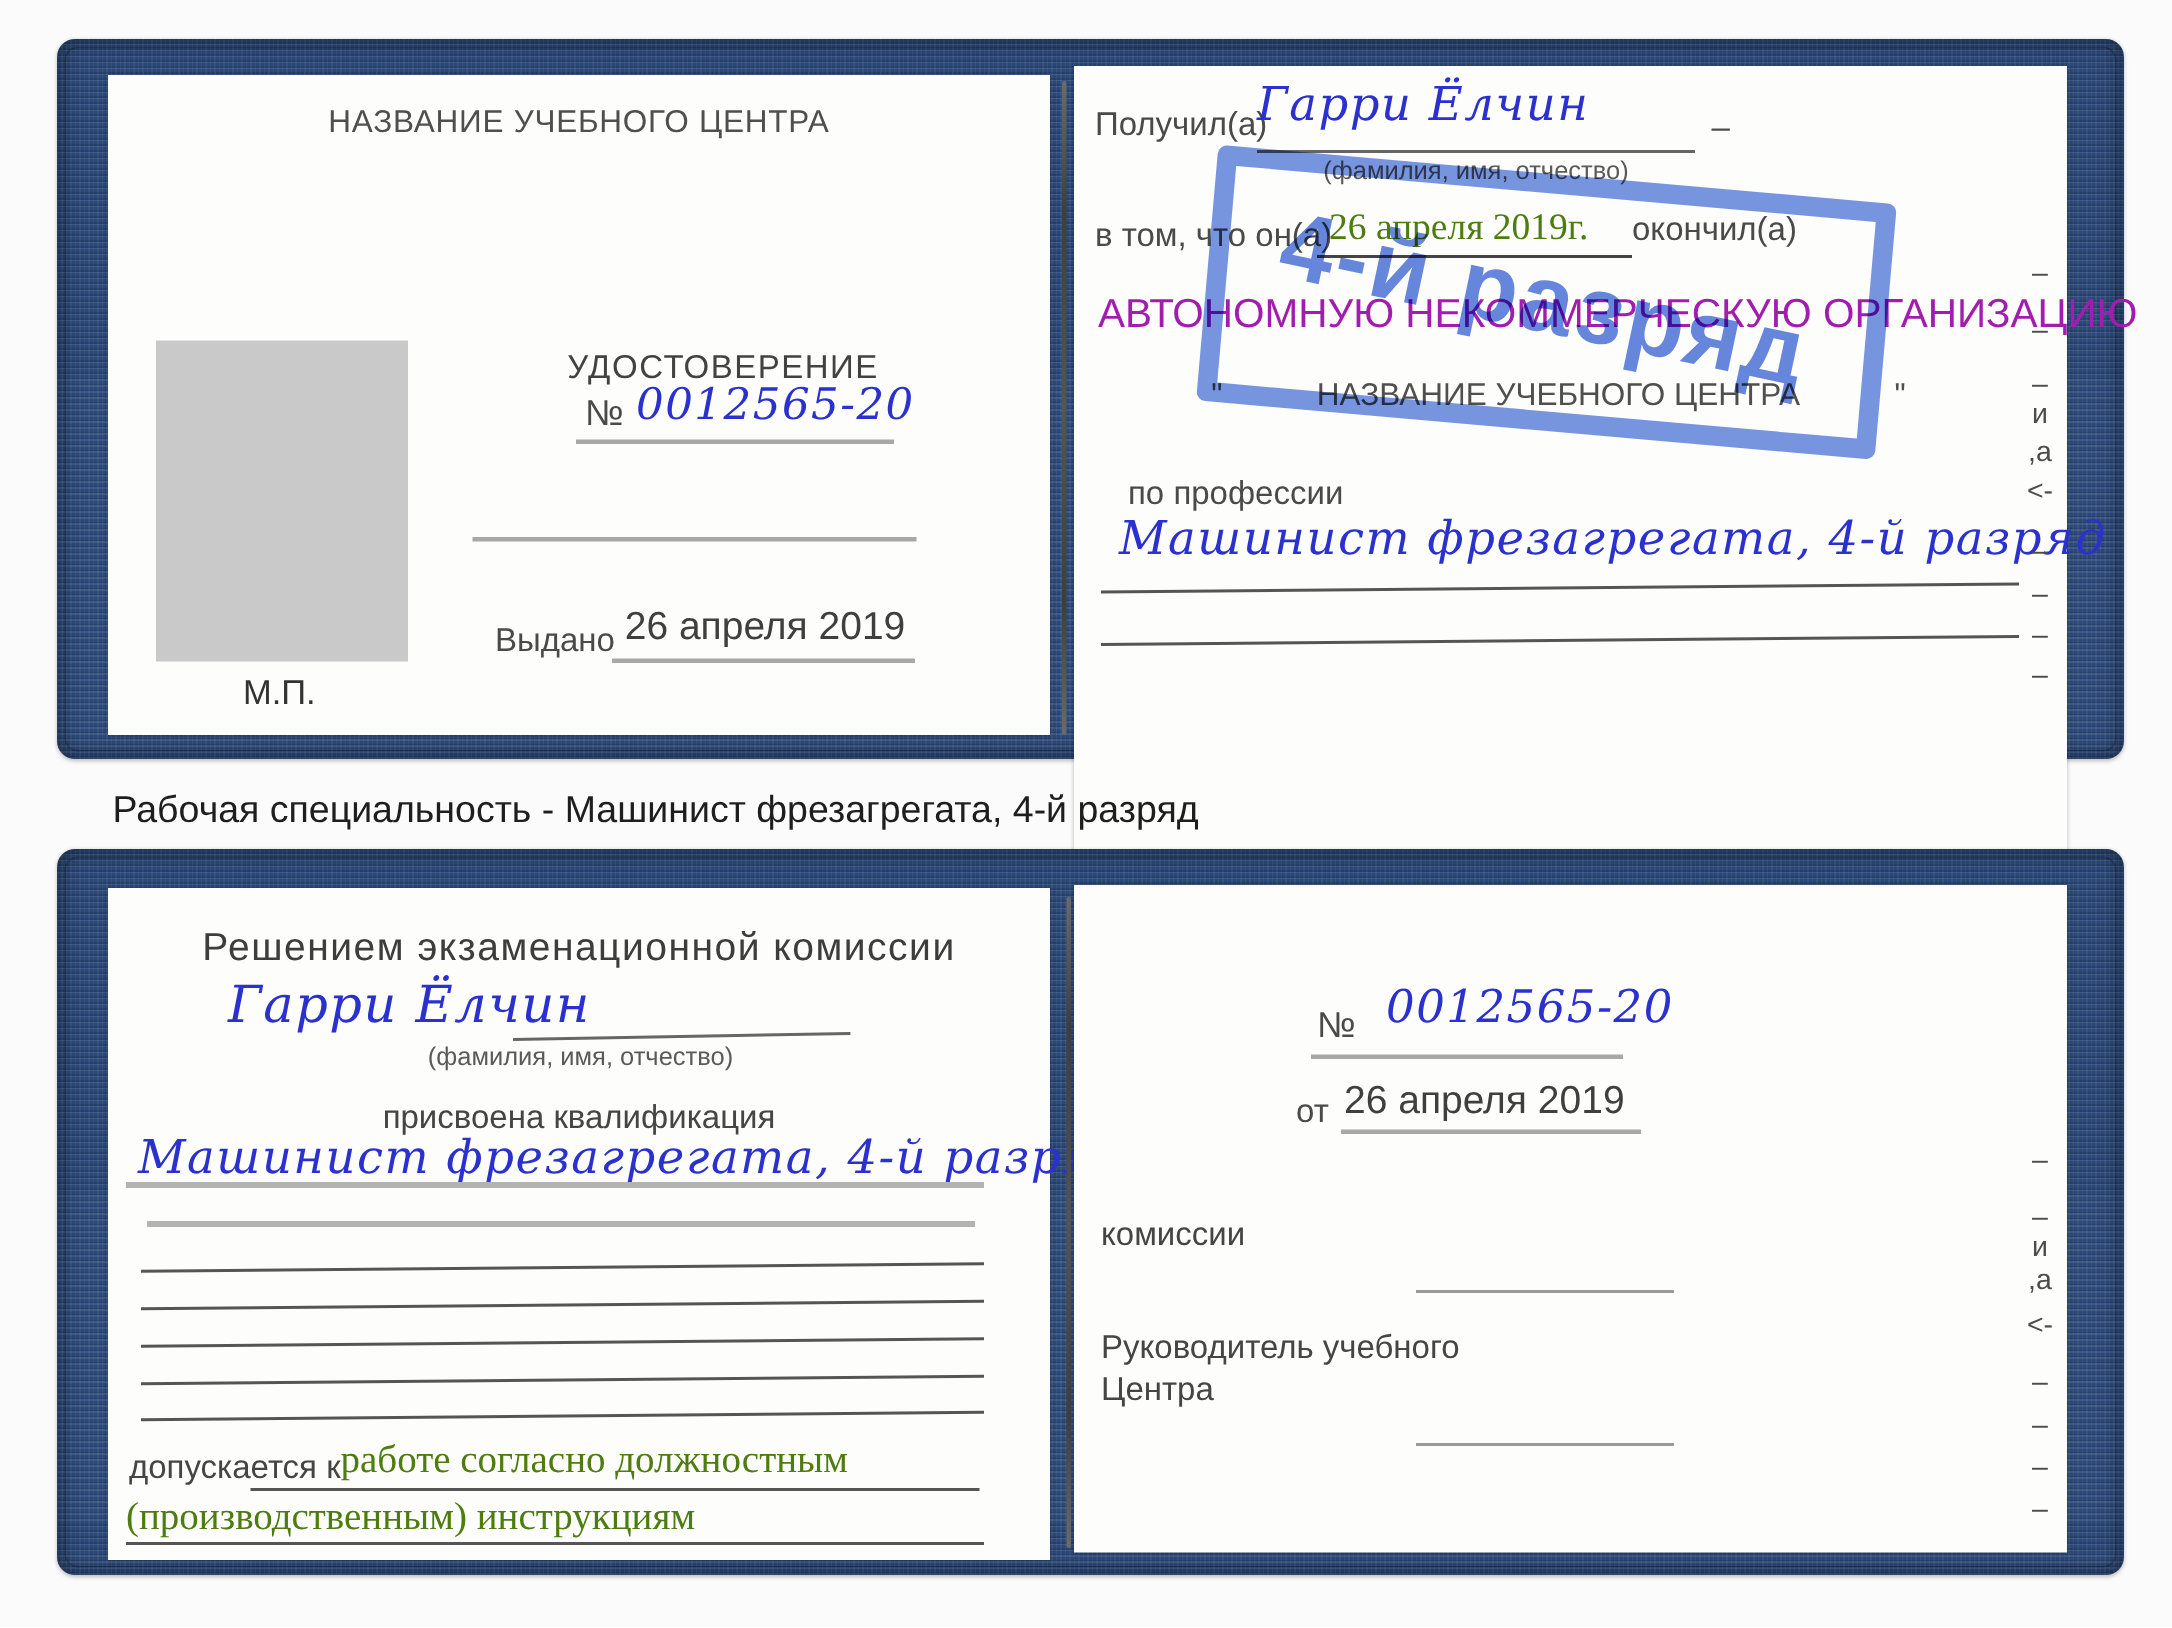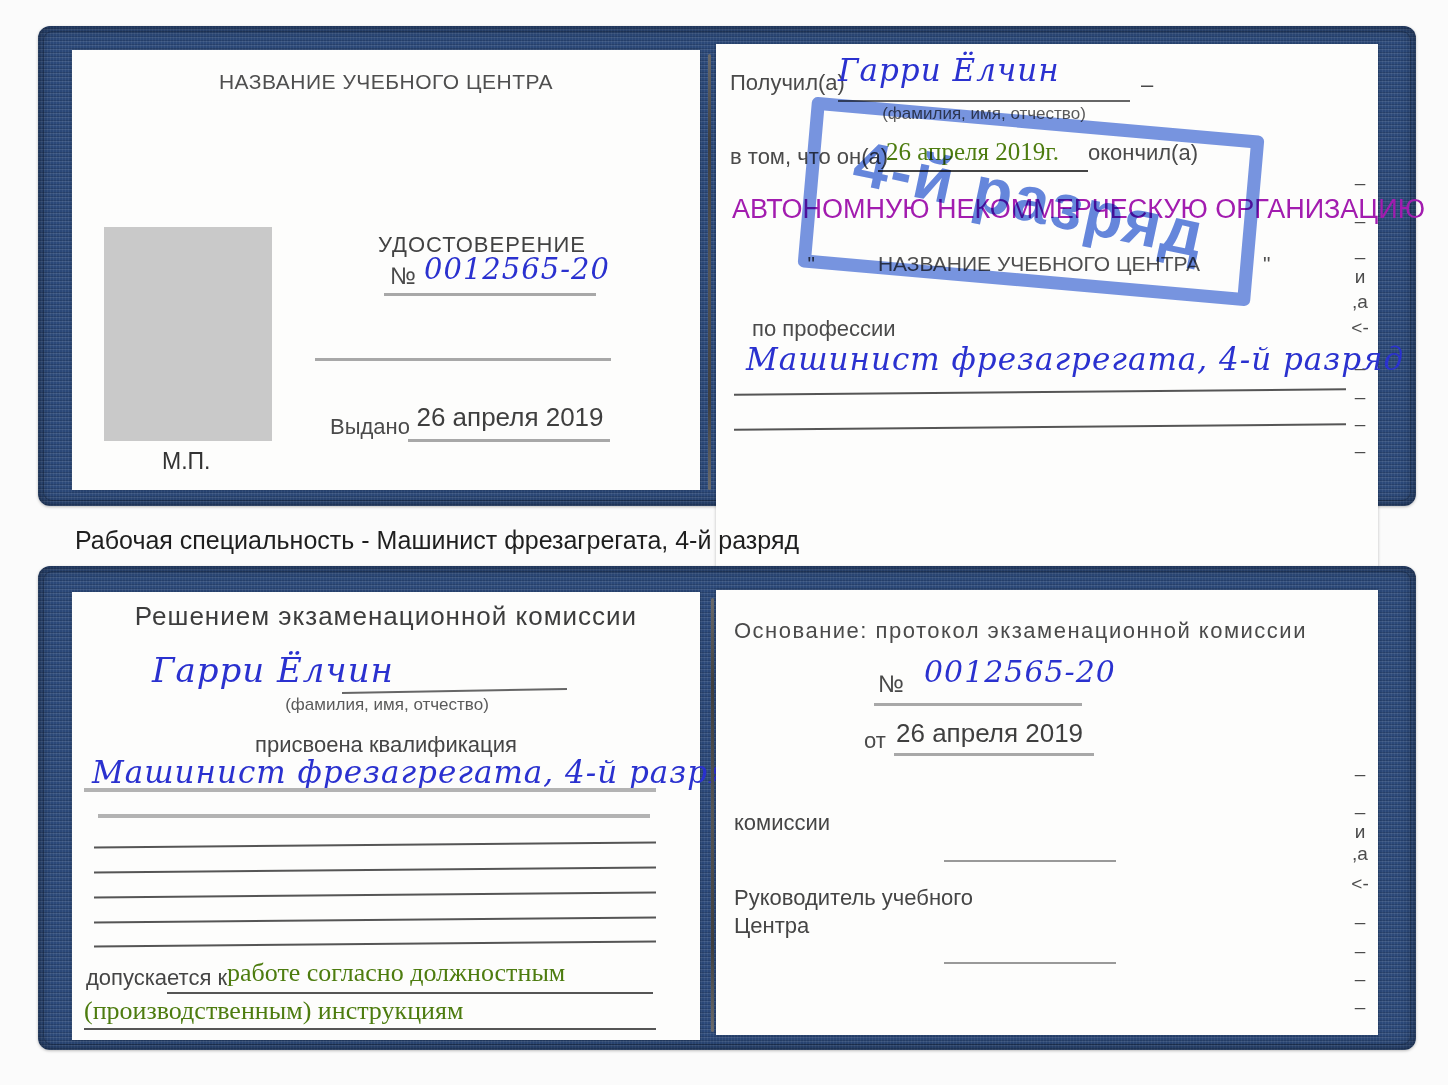--- a/index.html
+++ b/index.html
@@ -116,21 +116,21 @@
   <span class="edge-mark" style="top:357px;">–</span>
   <span class="edge-mark" style="top:386px;">–</span>
   <span class="edge-mark" style="top:413px;">–</span>
   <span class="edge-mark" style="top:440px;">–</span>
 
   <div class="caption" style="left:75px; top:526px;">Рабочая специальность - Машинист фрезагрегата, 4-й разряд</div>
 
   <div class="cover" style="left:38px; top:566px; width:1378px; height:484px;"></div>
 
   <div class="page" style="left:72px; top:592px; width:628px; height:448px;">
-    <div class="lbl center" style="left:0; top:9px; width:100%; font-size:26px; letter-spacing:1px; color:#3d3d3d;">Решением экзаменационной комиссии</div>
+    <div class="lbl center" style="left:0; top:24px; width:100%; font-size:26px; letter-spacing:1px; color:#3d3d3d;">Решением экзаменационной комиссии</div>
     <span class="script" style="left:80px; top:58px; font-size:34px;">Гарри Ёлчин</span>
     <div class="tline" style="left:270px; top:98px; width:225px; background:#666; transform:rotate(-1deg);"></div>
     <div class="small center" style="left:190px; top:103px; width:250px;">(фамилия, имя, отчество)</div>
     <div class="lbl center" style="left:0; top:140px; width:100%; color:#454545;">присвоена квалификация</div>
     <span class="script" style="left:20px; top:162px; font-size:31px;">Машинист фрезагрегата, 4-й разряд</span>
     <div class="thline" style="left:12px; top:196px; width:572px;"></div>
     <div class="thline" style="left:26px; top:222px; width:552px;"></div>
     <div class="tline" style="left:22px; top:252px; width:562px; transform:rotate(-0.5deg);"></div>
     <div class="tline" style="left:22px; top:277px; width:562px; transform:rotate(-0.5deg);"></div>
     <div class="tline" style="left:22px; top:302px; width:562px; transform:rotate(-0.5deg);"></div>
@@ -139,21 +139,20 @@
     <span class="lbl" style="left:14px; top:373px; color:#454545;">допускается к</span>
     <span class="tserif" style="left:155px; top:366px; font-size:26px;">работе согласно должностным</span>
     <div class="tline" style="left:95px; top:400px; width:486px;"></div>
     <span class="tserif" style="left:12px; top:404px; font-size:26px;">(производственным) инструкциям</span>
     <div class="tline" style="left:12px; top:436px; width:572px;"></div>
   </div>
 
   <div class="fold" style="left:711px; top:598px; height:434px;"></div>
 
   <div class="page" style="left:716px; top:590px; width:662px; height:445px;">
-    <div class="lbl" style="left:18px; top:28px; letter-spacing:1.5px; color:#4a4a4a;">Основание: протокол экзаменационной комиссии</div>
     <span class="lbl" style="left:162px; top:80px; font-size:24px;">№</span>
     <span class="script" style="left:208px; top:64px; font-size:30px;">0012565-20</span>
     <div class="uline" style="left:158px; top:113px; width:208px;"></div>
     <span class="lbl" style="left:148px; top:138px;">от</span>
     <span class="lbl" style="left:180px; top:128px; font-size:26px; color:#3f3f3f;">26 апреля 2019</span>
     <div class="uline" style="left:178px; top:163px; width:200px;"></div>
     <div class="lbl" style="left:18px; top:220px; color:#454545;">комиссии</div>
     <div class="tline" style="left:228px; top:270px; width:172px; background:#999;"></div>
     <div class="lbl" style="left:18px; top:295px; color:#454545;">Руководитель учебного</div>
     <div class="lbl" style="left:18px; top:323px; color:#454545;">Центра</div>

